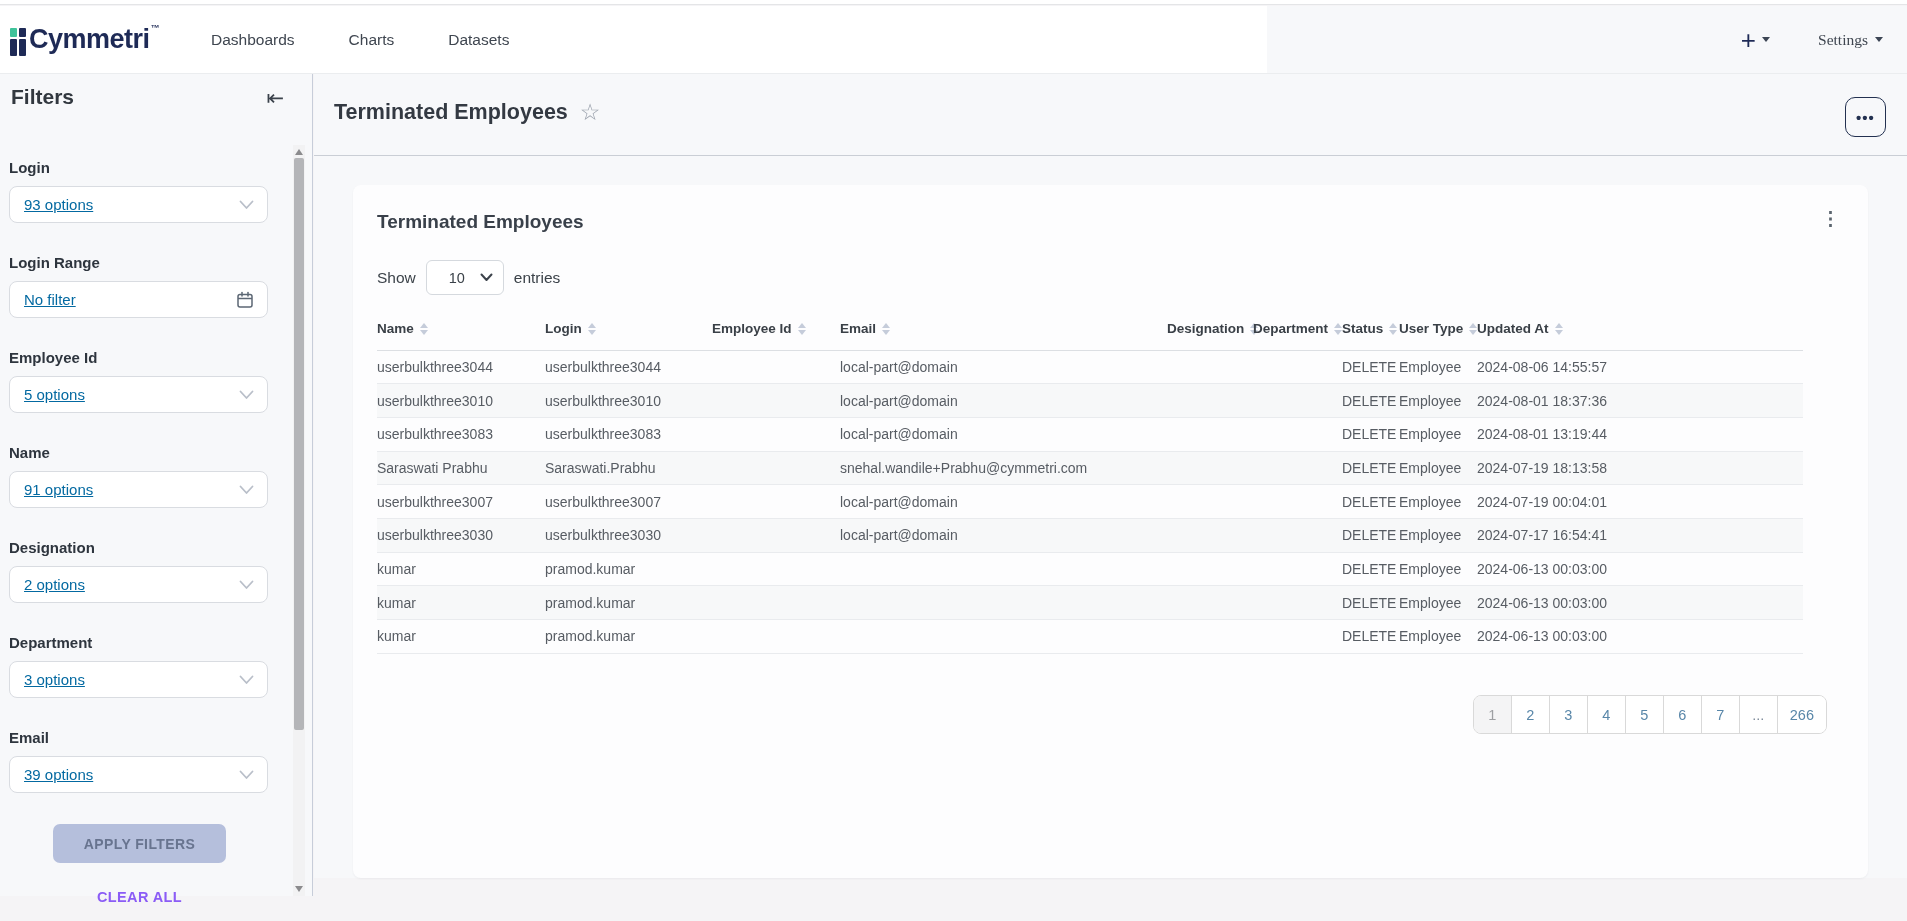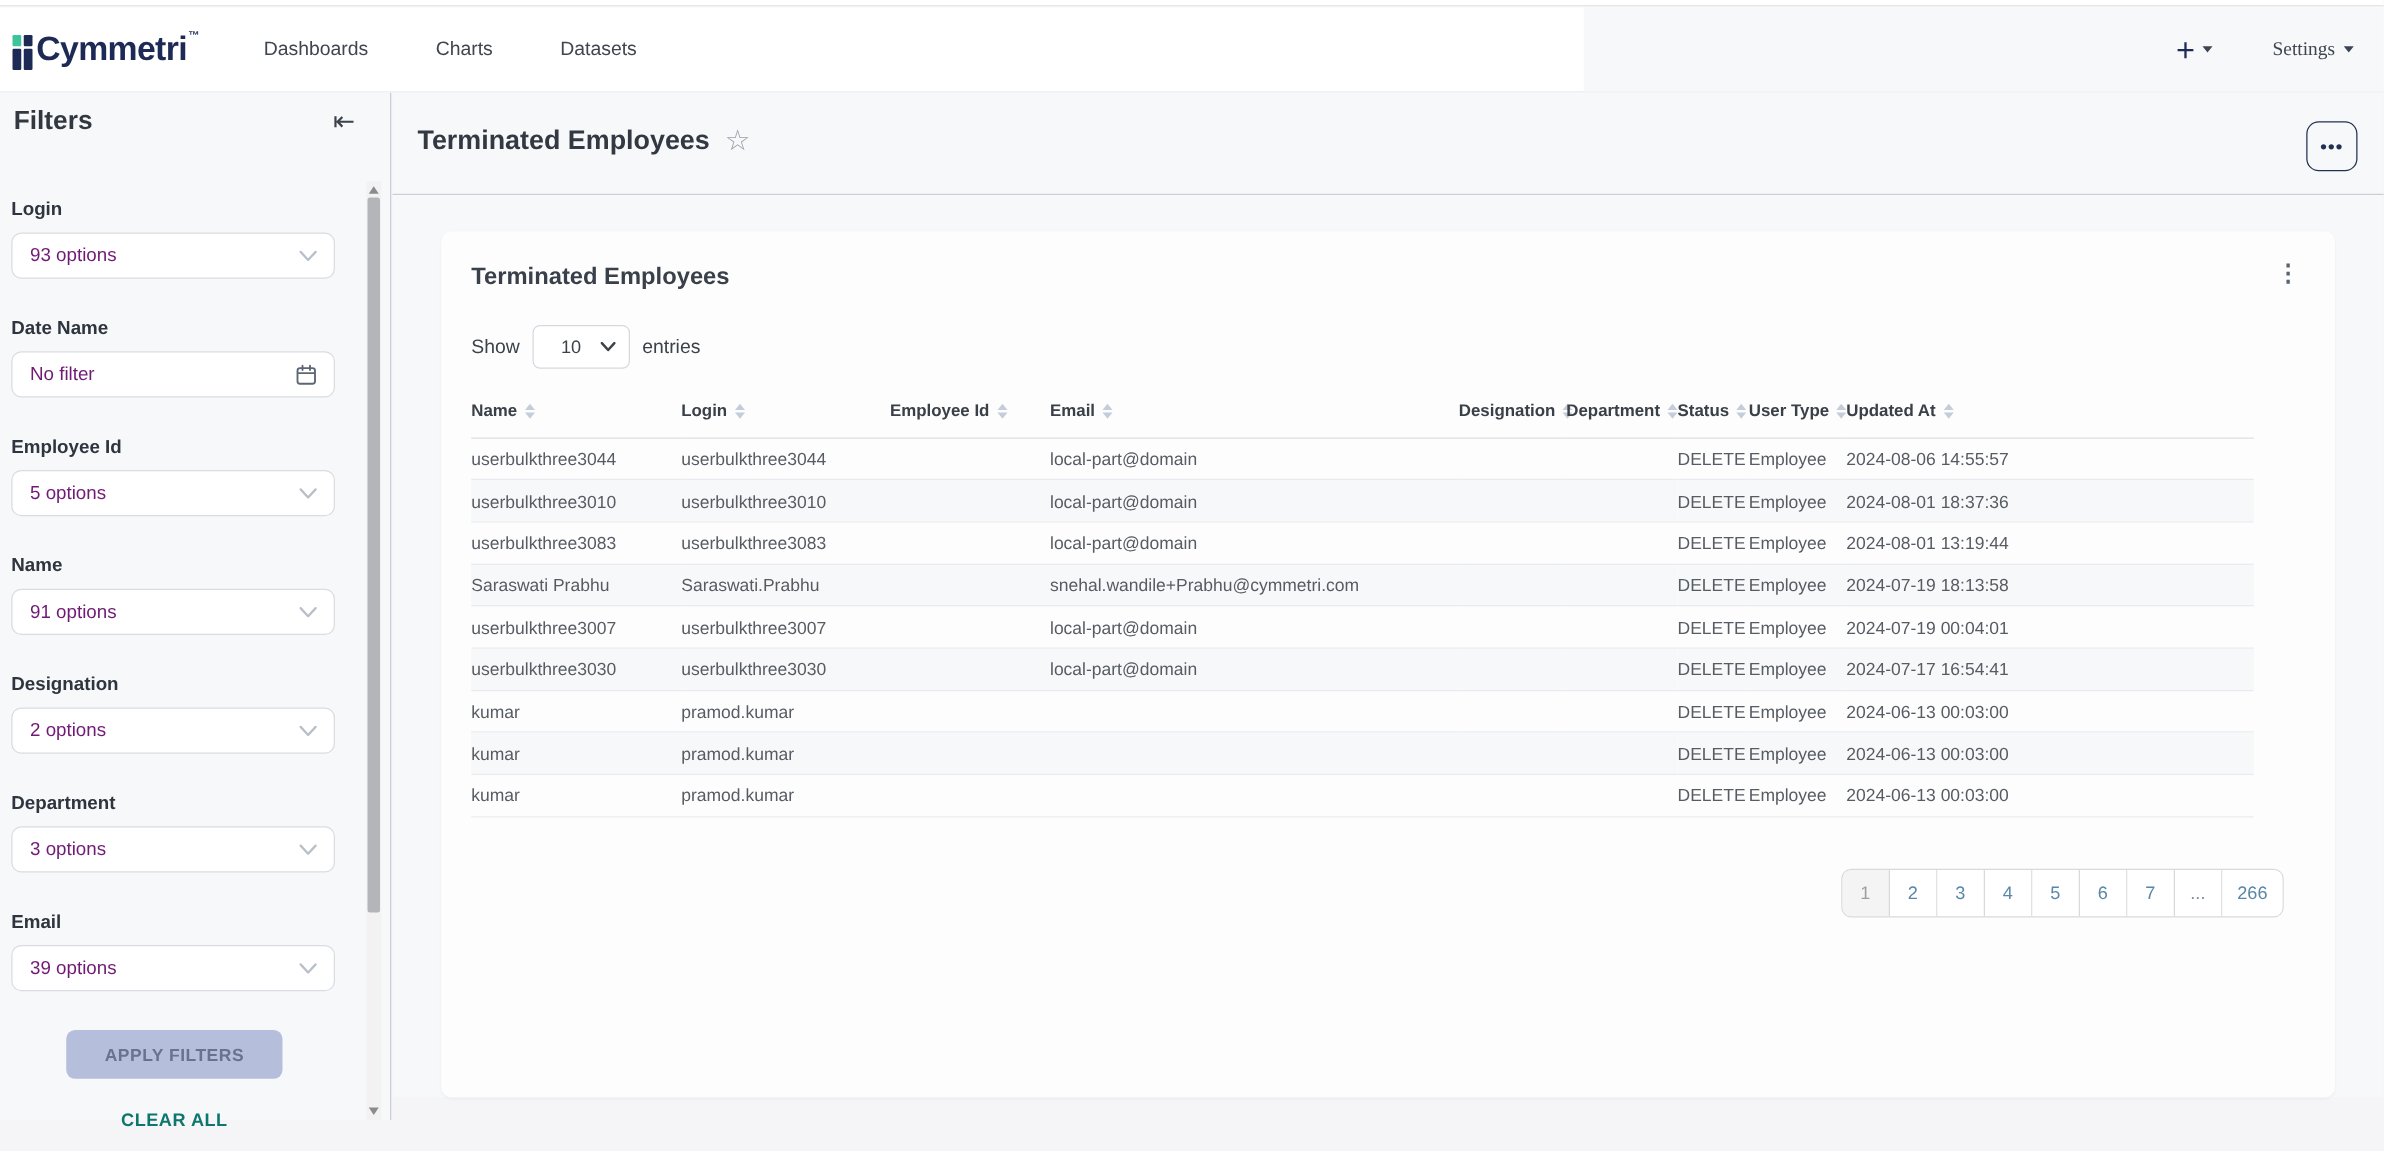--- a/index.html
+++ b/index.html
@@ -29,24 +29,24 @@
 
   
   .sidebar { position:absolute; left:0; top:74px; width:313px; height:822px; background:#f7f8fa; border-right:1px solid #c7cdd9; z-index:2; }
   .sidebar-head { display:flex; align-items:center; justify-content:space-between; padding:11px 28px 0 11px; }
   .sidebar-title { font-size:21px; font-weight:bold; color:#32383f; }
   .collapse-icon { font-size:21px; color:#3b424b; cursor:pointer; line-height:1; }
   .filter-list { padding:50px 0 0 9px; width:292px; }
   .filter-group { margin-bottom:31px; }
   .filter-label { font-size:15px; font-weight:bold; color:#2e353e; margin-bottom:10px; }
   .filter-box { width:259px; height:37px; background:#ffffff; border:1px solid #d9dce1; border-radius:8px; display:flex; align-items:center; justify-content:space-between; padding:0 13px 0 14px; cursor:pointer; }
-  .filter-ph { font-size:15px; color:#701a75; }
+  .filter-ph { font-size:15px; color:#0369a1;text-decoration:underline; }
   .filter-icon { display:flex; align-items:center; }
   .apply-btn { display:block; margin:8px 0 0 53px; width:173px; height:39px; background:#b5bfdc; border:none; border-radius:7px; font-family:"Liberation Sans",sans-serif; font-size:14px; font-weight:bold; color:#68748f; letter-spacing:0.4px; cursor:pointer; }
-  .clear-all { margin:26px 0 0 0; width:279px; text-align:center; font-size:14.5px; font-weight:bold; color:#0f766e; letter-spacing:0.4px; cursor:pointer; }
+  .clear-all { margin:26px 0 0 0; width:279px; text-align:center; font-size:14.5px; font-weight:bold; color:#8b5cf6; letter-spacing:0.4px; cursor:pointer; }
 
   
   .sb-track { position:absolute; right:7px; top:71px; width:12px; height:751px; background:#f2f2f3; }
   .sb-arrow { position:absolute; left:2px; width:0; height:0; border-left:4px solid transparent; border-right:4px solid transparent; }
   .sb-arrow.up { top:4px; border-bottom:6px solid #8b8b8d; }
   .sb-arrow.down { bottom:4px; border-top:6px solid #8b8b8d; }
   .sb-thumb { position:absolute; left:1px; top:13px; width:10px; height:572px; background:#b4b5b8; border-radius:2px; }
 
   
   .main { position:absolute; left:314px; top:74px; width:1593px; height:804px; background:#f7f8fa; }
@@ -130,21 +130,21 @@
           <div class="filter-box">
             <span class="filter-ph">93 options</span>
             <span class="filter-icon">
               <svg width="15" height="10" viewBox="0 0 15 10">
                 <polyline points="1.5,1.5 7.5,8 13.5,1.5" fill="none" stroke="#b9bfc9" stroke-width="1.8" stroke-linecap="round" stroke-linejoin="round"></polyline>
               </svg>
             </span>
           </div>
         </div>
         <div class="filter-group">
-          <div class="filter-label">Date Name</div>
+          <div class="filter-label">Login Range</div>
           <div class="filter-box">
             <span class="filter-ph">No filter</span>
             <span class="filter-icon">
               <svg width="18" height="18" viewBox="0 0 18 18">
                 <rect x="2" y="3.5" width="14" height="12.5" rx="2" fill="none" stroke="#5c6774" stroke-width="1.5"></rect>
                 <line x1="2" y1="7.5" x2="16" y2="7.5" stroke="#5c6774" stroke-width="1.5"></line>
                 <line x1="6" y1="1.5" x2="6" y2="5" stroke="#5c6774" stroke-width="1.5" stroke-linecap="round"></line>
                 <line x1="12" y1="1.5" x2="12" y2="5" stroke="#5c6774" stroke-width="1.5" stroke-linecap="round"></line>
               </svg>
             </span>

